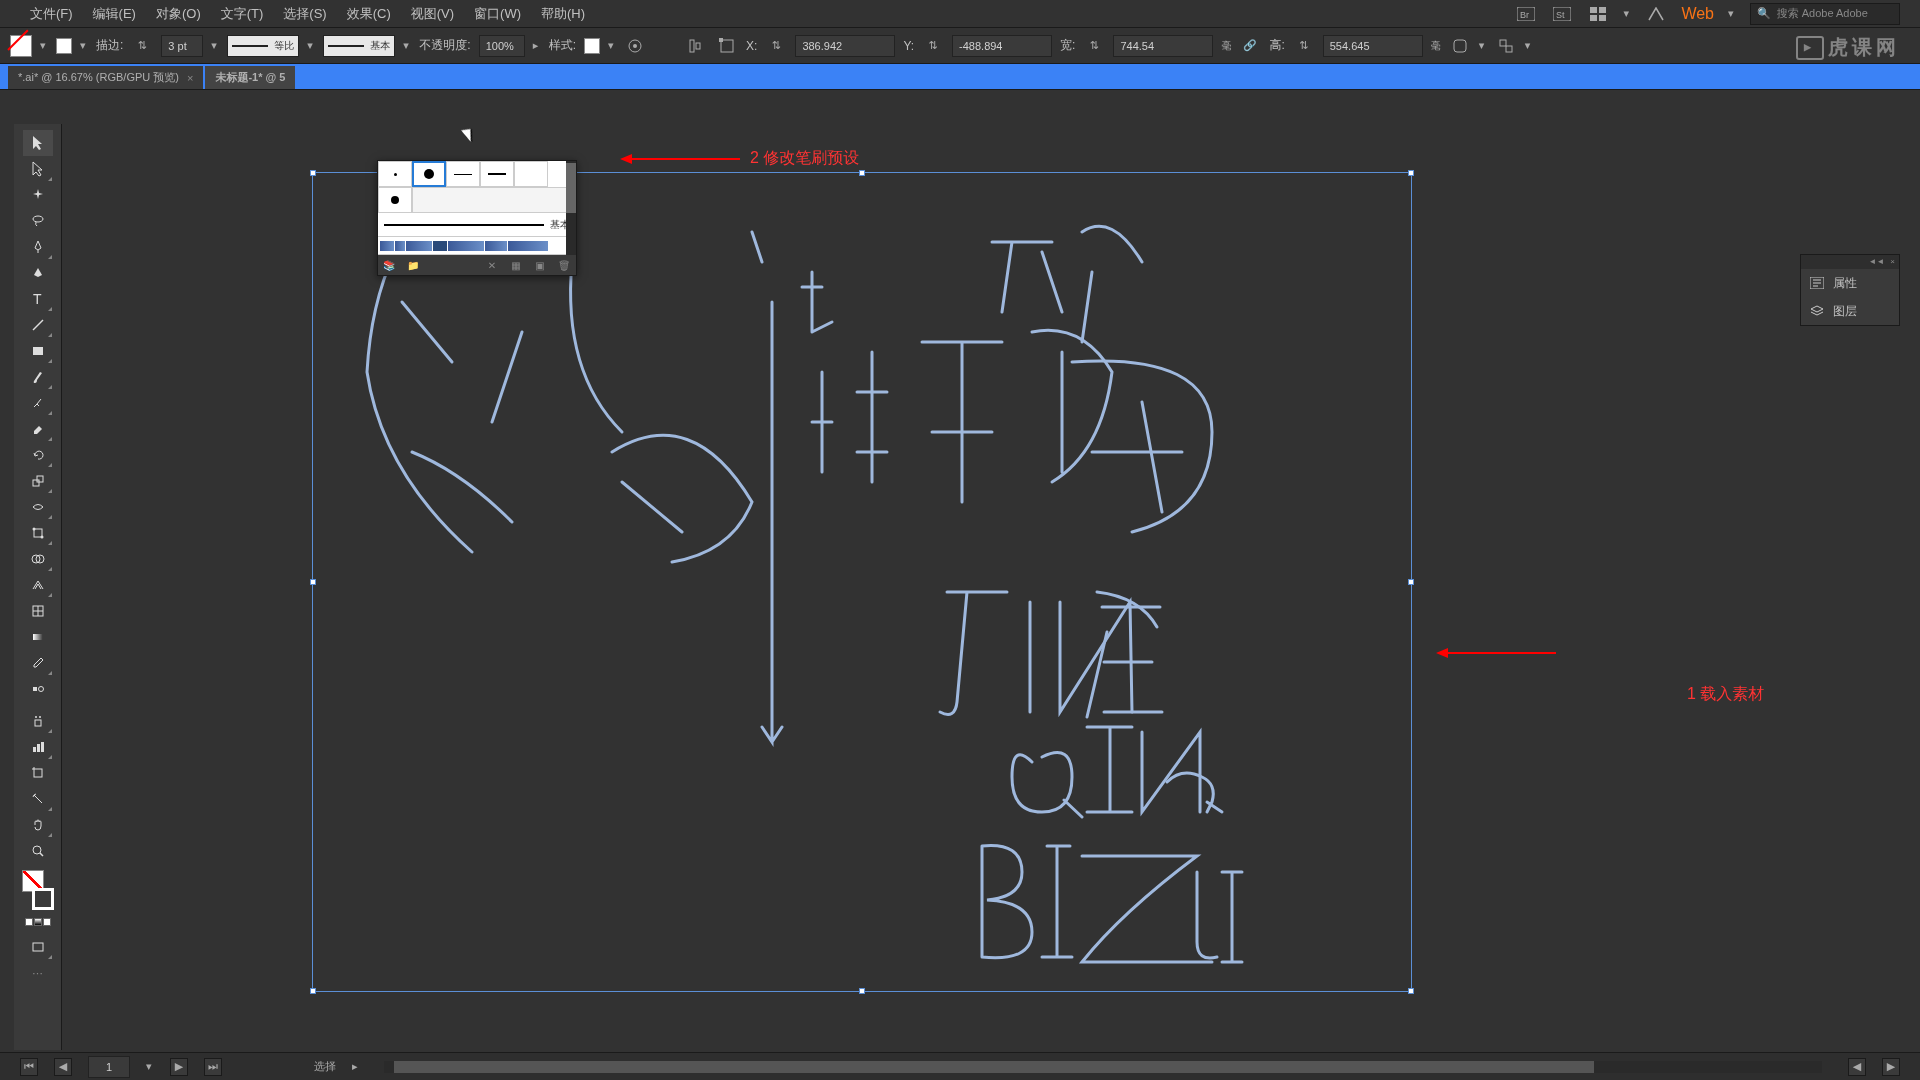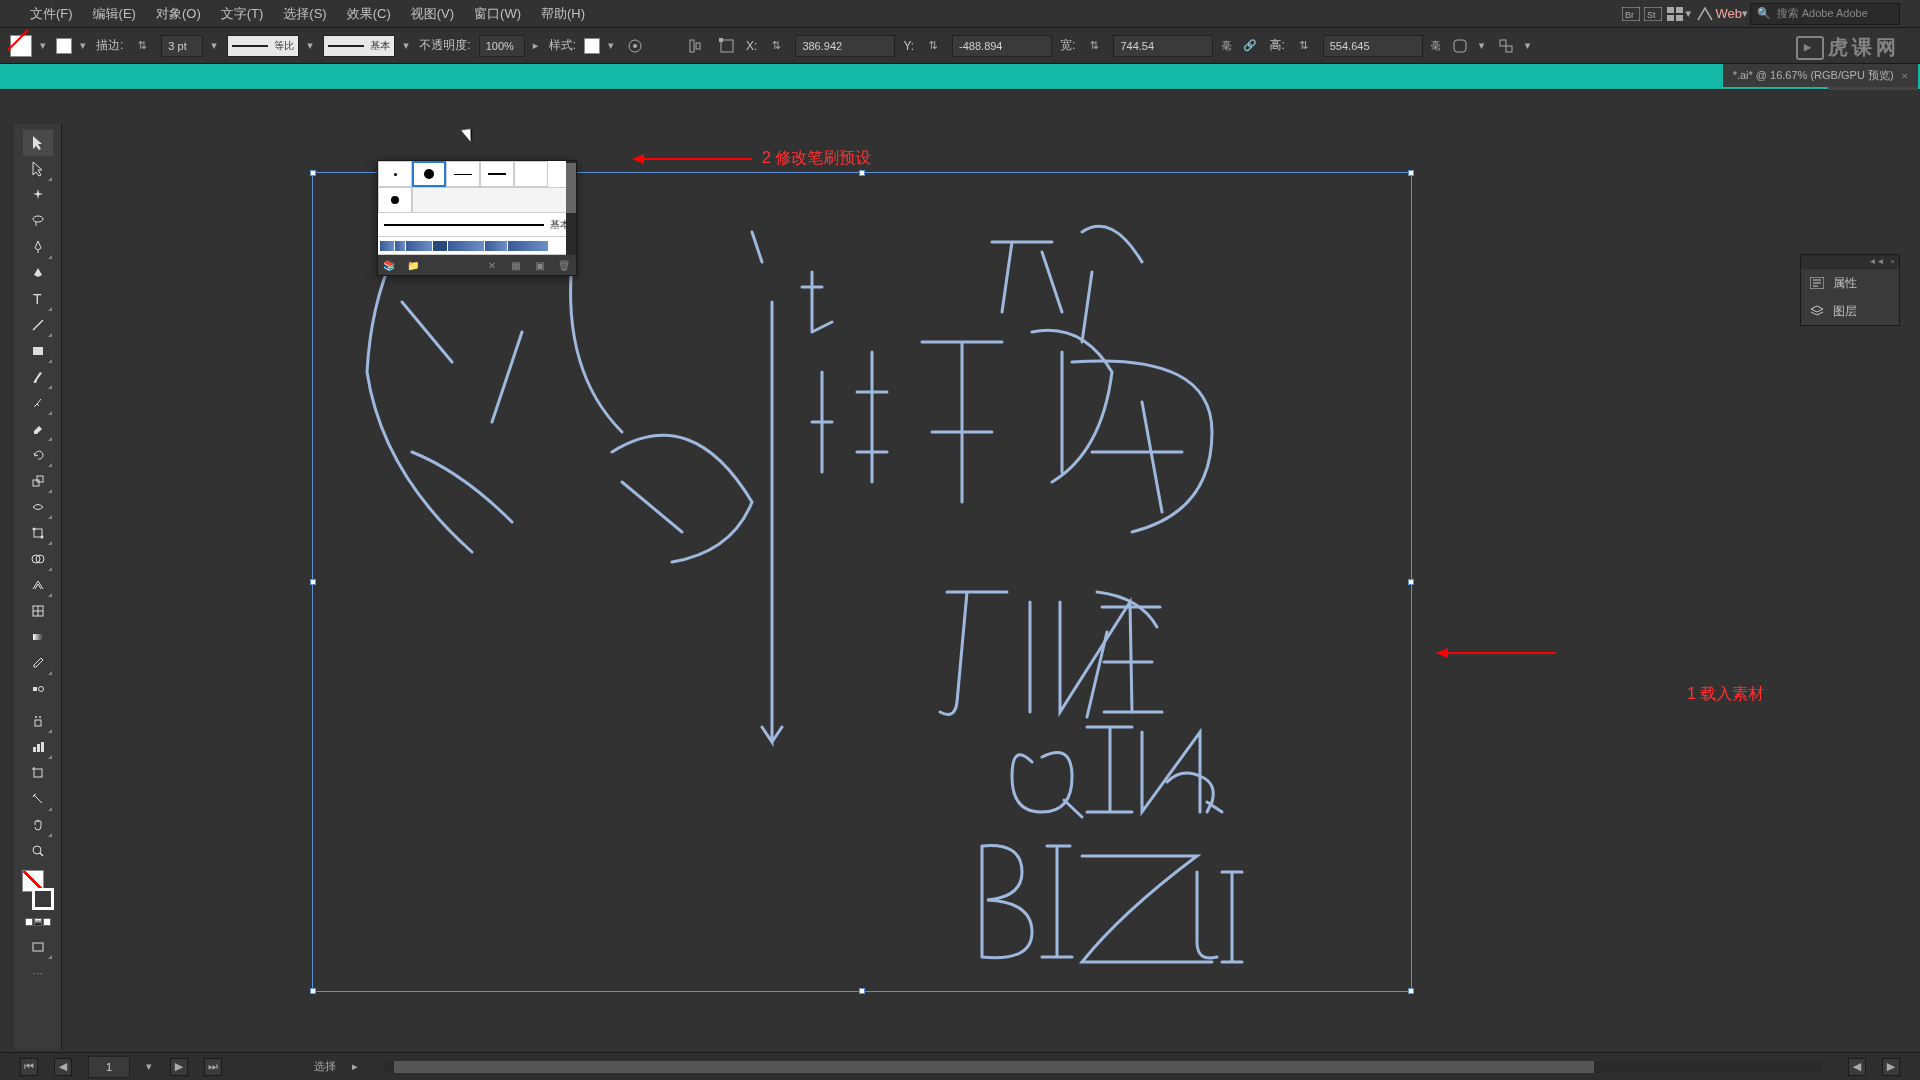--- a/index.html
+++ b/index.html
@@ -1,39 +1,39 @@
 <!DOCTYPE html>
 <html><head>
 <meta charset="utf-8">
 <style>
 * { margin: 0; padding: 0; box-sizing: border-box; font-family: "Microsoft YaHei", Arial, sans-serif; }
 body { background: #323232; color: #b0b0b0; width: 1920px; height: 1080px; overflow: hidden; position: relative; font-size: 11px; }
 
 .menubar { height: 28px; background: #323232; display: flex; align-items: center; padding: 0 20px; border-bottom: 1px solid #1a1a1a; }
 .menubar-item { padding: 0 10px; cursor: pointer; color: #c0c0c0; font-size: 13px; }
-.menubar-right { margin-left: auto; display: flex; align-items: center; }
+.menubar-right { margin-left: auto; display: flex; align-items: center; gap: 14px; }
 .menu-icon { width: 22px; height: 22px; display: inline-flex; align-items: center; justify-content: center; color: #aaa; }
 
 .control-bar { height: 36px; background: #323232; display: flex; align-items: center; padding: 0 10px; gap: 8px; border-bottom: 1px solid #1a1a1a; }
 .swatch-slash { width: 22px; height: 22px; background: #fff; position: relative; border: 1px solid #888; }
 .swatch-slash::after { content: ''; position: absolute; left: 0; top: 50%; width: 140%; height: 2px; background: red; transform: rotate(-45deg) translate(-15%, 0); transform-origin: left; }
 .swatch-white { width: 16px; height: 16px; background: #fff; border: 1px solid #888; }
 .chev { width: 8px; color: #aaa; }
 .ctrl-label { color: #c0c0c0; font-size: 12px; }
 .ctrl-input { background: #3a3a3a; border: 1px solid #222; color: #d0d0d0; height: 22px; padding: 0 6px; font-size: 11px; }
 .stroke-preview { width: 72px; height: 22px; background: #e8e8e8; display: flex; align-items: center; justify-content: flex-end; padding: 0 4px; border: 1px solid #222; font-size: 10px; color: #333; }
 .stroke-preview::before { content: ''; flex: 1; height: 2px; background: #222; margin-right: 6px; }
 .ctrl-icon { width: 22px; height: 22px; display: inline-flex; align-items: center; justify-content: center; color: #aaa; border: 1px solid transparent; }
 .coord-input { width: 100px; }
 .search-box { background: #2a2a2a; border: 1px solid #1a1a1a; color: #888; height: 22px; padding: 0 6px; width: 150px; display: flex; align-items: center; gap: 6px; }
 .watermark { position: absolute; right: 20px; top: 34px; color: rgba(255,255,255,0.4); font-size: 20px; font-weight: 600; letter-spacing: 4px; pointer-events: none; display: flex; align-items: center; gap: 4px; }
 .watermark-box { width: 28px; height: 24px; border: 2px solid rgba(255,255,255,0.4); border-radius: 3px; position: relative; }
 .watermark-box::before { content: '▶'; font-size: 9px; position: absolute; left: 6px; top: 4px; }
 
-.tabs { height: 26px; background: #14b8a6; display: flex; align-items: flex-end; padding-left: 8px; border-bottom: 1px solid #1a1a1a; flex-direction: column; }
+.tabs { height: 26px; background: #3b82f6; display: flex; align-items: flex-end; padding-left: 8px; border-bottom: 1px solid #1a1a1a; }
 .tab { background: #3a3a3a; padding: 4px 10px; margin-right: 2px; color: #b0b0b0; font-size: 11px; display: flex; align-items: center; gap: 8px; }
 .tab.active { background: #444; font-weight: bold; }
 .tab-close { color: #888; }
 
 .workspace { position: absolute; left: 0; top: 90px; right: 0; bottom: 30px; display: flex; }
 .toolbox { width: 48px; background: #3a3a3a; border-right: 1px solid #1a1a1a; display: flex; flex-direction: column; padding-top: 6px; margin-left: 14px; margin-top: 34px; }
 .tool { width: 30px; height: 26px; display: flex; align-items: center; justify-content: center; color: #ccc; margin: 0 auto; cursor: pointer; position: relative; }
 .tool.active { background: #4a4a4a; }
 .tool-corner { position: absolute; bottom: 1px; right: 1px; width: 0; height: 0; border-left: 4px solid transparent; border-bottom: 4px solid #888; }
 .color-swap { width: 32px; height: 40px; position: relative; margin: 6px auto; }
@@ -122,21 +122,21 @@
           <rect x="0" y="8" width="7" height="6" fill="#aaa"></rect>
           <rect x="9" y="8" width="7" height="6" fill="#aaa"></rect>
         </svg>
       </span>
     <span class="chev">▾</span>
     <span class="menu-icon">
         <svg width="16" height="14" viewBox="0 0 16 14">
           <path d="M1 13 L8 1 L15 13" fill="none" stroke="#aaa" stroke-width="1.5"></path>
         </svg>
       </span>
-    <span style="color:#fca5a5;font-size:13px">Web</span>
+    <span style="color:#f97316;font-size:16px">Web</span>
     <span class="chev">▾</span>
     <div class="search-box">
       <span>🔍</span>
       <span>搜索 Adobe Adobe</span>
     </div>
   </div>
 </div>
 
 <div class="control-bar">
   <span class="swatch-slash"></span>
@@ -482,21 +482,21 @@
 
           <path d="M670 674 L670 785 M670 674 Q710 670 710 700 Q710 725 675 728 Q720 730 720 760 Q720 790 670 785"></path>
           <path d="M735 674 L758 674 M745 674 L745 785 M730 785 L760 785"></path>
           <path d="M770 684 L885 684 Q810 740 770 790 L900 790"></path>
           <path d="M885 700 L885 770 Q885 790 905 785"></path>
           <path d="M910 700 L930 700 M920 700 L920 790 M910 790 L930 790"></path>
         </g>
       </svg>
     </div>
 
-    <div class="annot" style="left:580px;top:58px;display:flex;align-items:center;gap:10px">
+    <div class="annot" style="left:568px;top:58px;display:flex;align-items:center;gap:10px">
       <div class="arrow-r"></div>
       <span>2 修改笔刷预设</span>
     </div>
     <div class="annot" style="left:1384px;top:562px;display:flex;align-items:center;gap:10px">
       <div class="arrow-r"></div>
     </div>
     <div class="annot" style="left:1625px;top:594px">1 载入素材</div>
 
     <div class="brush-panel">
       <div class="brush-row">

